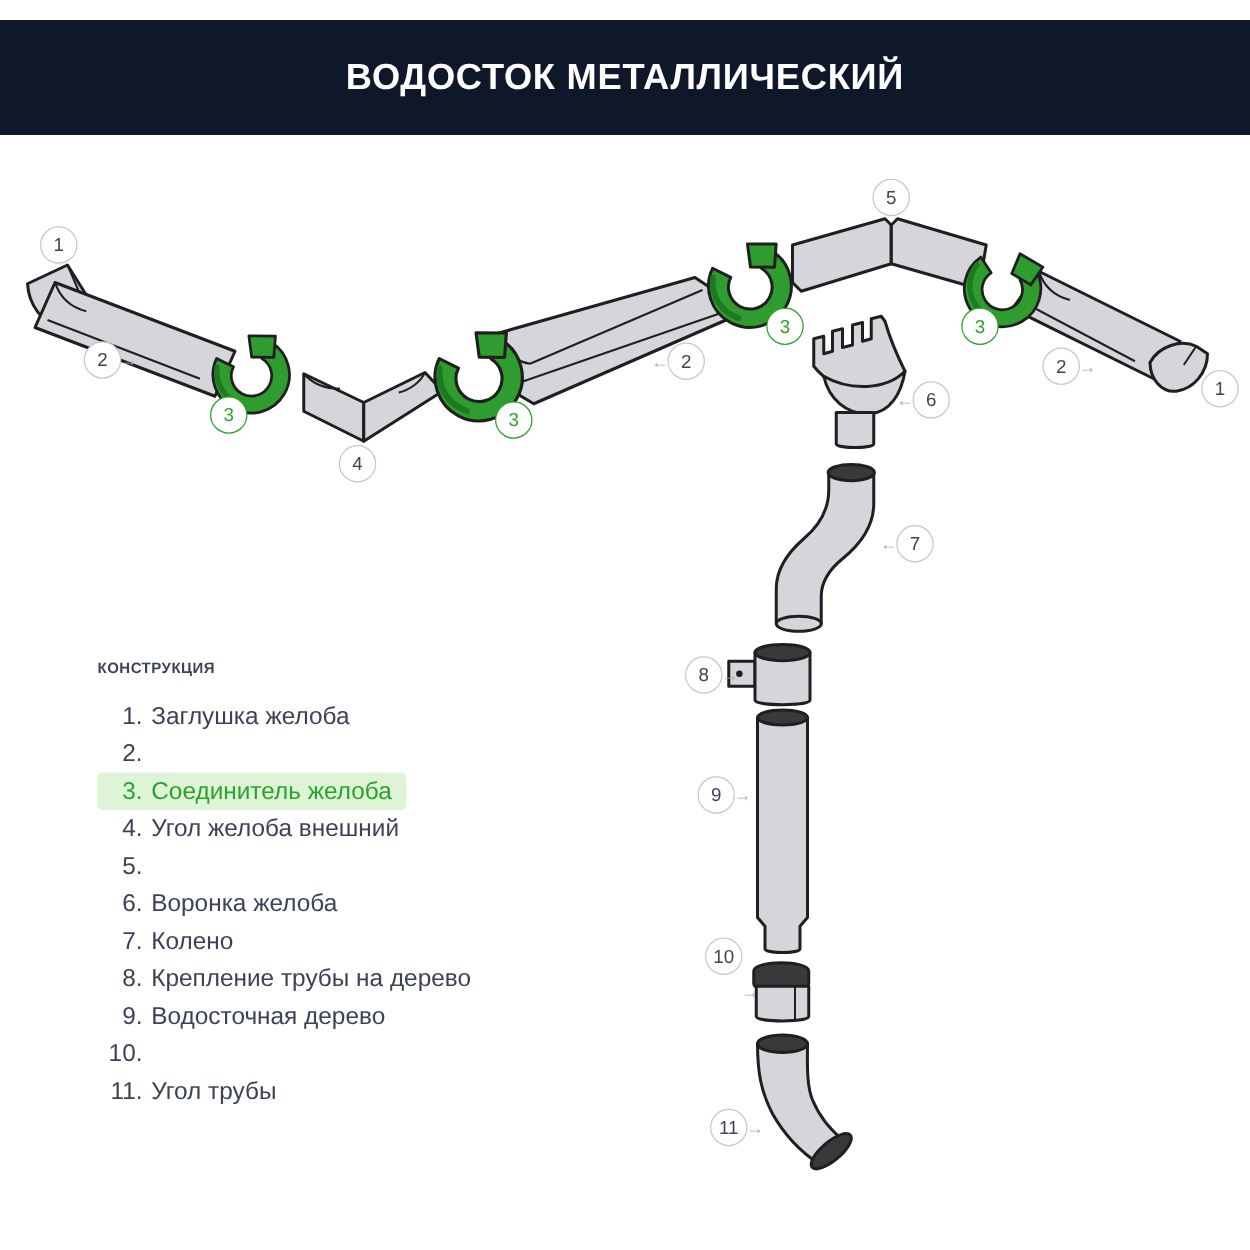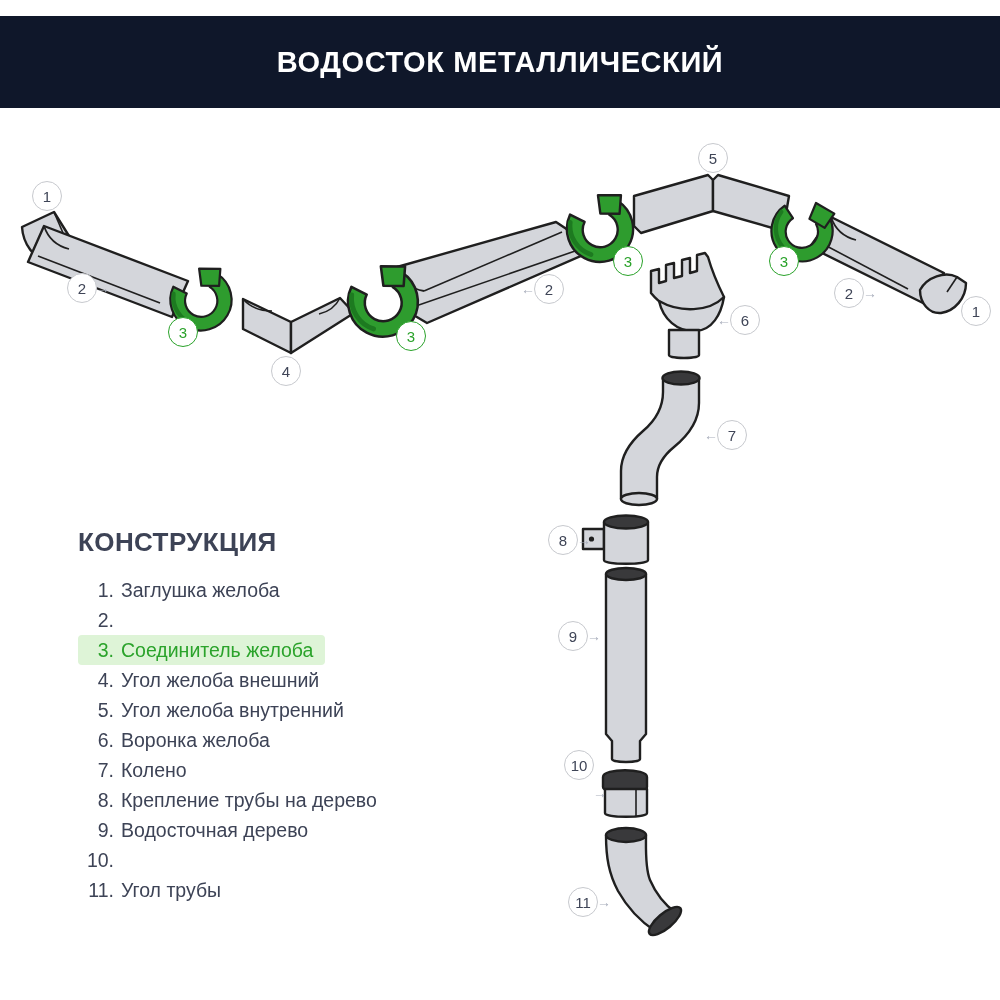--- a/index.html
+++ b/index.html
@@ -23,21 +23,21 @@
     display:flex;align-items:center;justify-content:center;
     font-size:15px;color:#3f4557;box-sizing:content-box;
   }
   .callout.green{border:1.8px solid #2aa22a;color:#2aa22a;}
   .arrow{
     position:absolute;font-size:14px;color:#a9aebc;
     transform:translate(-50%,-50%);line-height:1;
   }
   
   .legend{position:absolute;left:78px;top:527px;color:#3d4356;}
-  .legend-title{font-size:26px;font-weight:bold;letter-spacing:.4px;}
+  .legend-title{font-size:12px;font-weight:bold;letter-spacing:.4px;}
   .legend-rows{margin-top:17px;}
   .lrow{
     display:flex;align-items:center;height:30px;width:fit-content;
     padding-right:12px;border-radius:4px;font-size:19.5px;color:#3d4356;
   }
   .lrow .num{width:36px;text-align:right;margin-right:7px;flex:none;}
   .lrow.hl{background:#def4d7;color:#2ba32b;}
 </style>
 </head>
 <body>
@@ -192,21 +192,20 @@
     <div class="lrow hl">
         <span class="num">3.</span>
         <span class="lbl">Соединитель желоба</span>
       </div>
     <div class="lrow">
         <span class="num">4.</span>
         <span class="lbl">Угол желоба внешний</span>
       </div>
     <div class="lrow">
         <span class="num">5.</span>
-        <span class="lbl">Угол желоба внутренний</span>
       </div>
     <div class="lrow">
         <span class="num">6.</span>
         <span class="lbl">Воронка желоба</span>
       </div>
     <div class="lrow">
         <span class="num">7.</span>
         <span class="lbl">Колено</span>
       </div>
     <div class="lrow">

